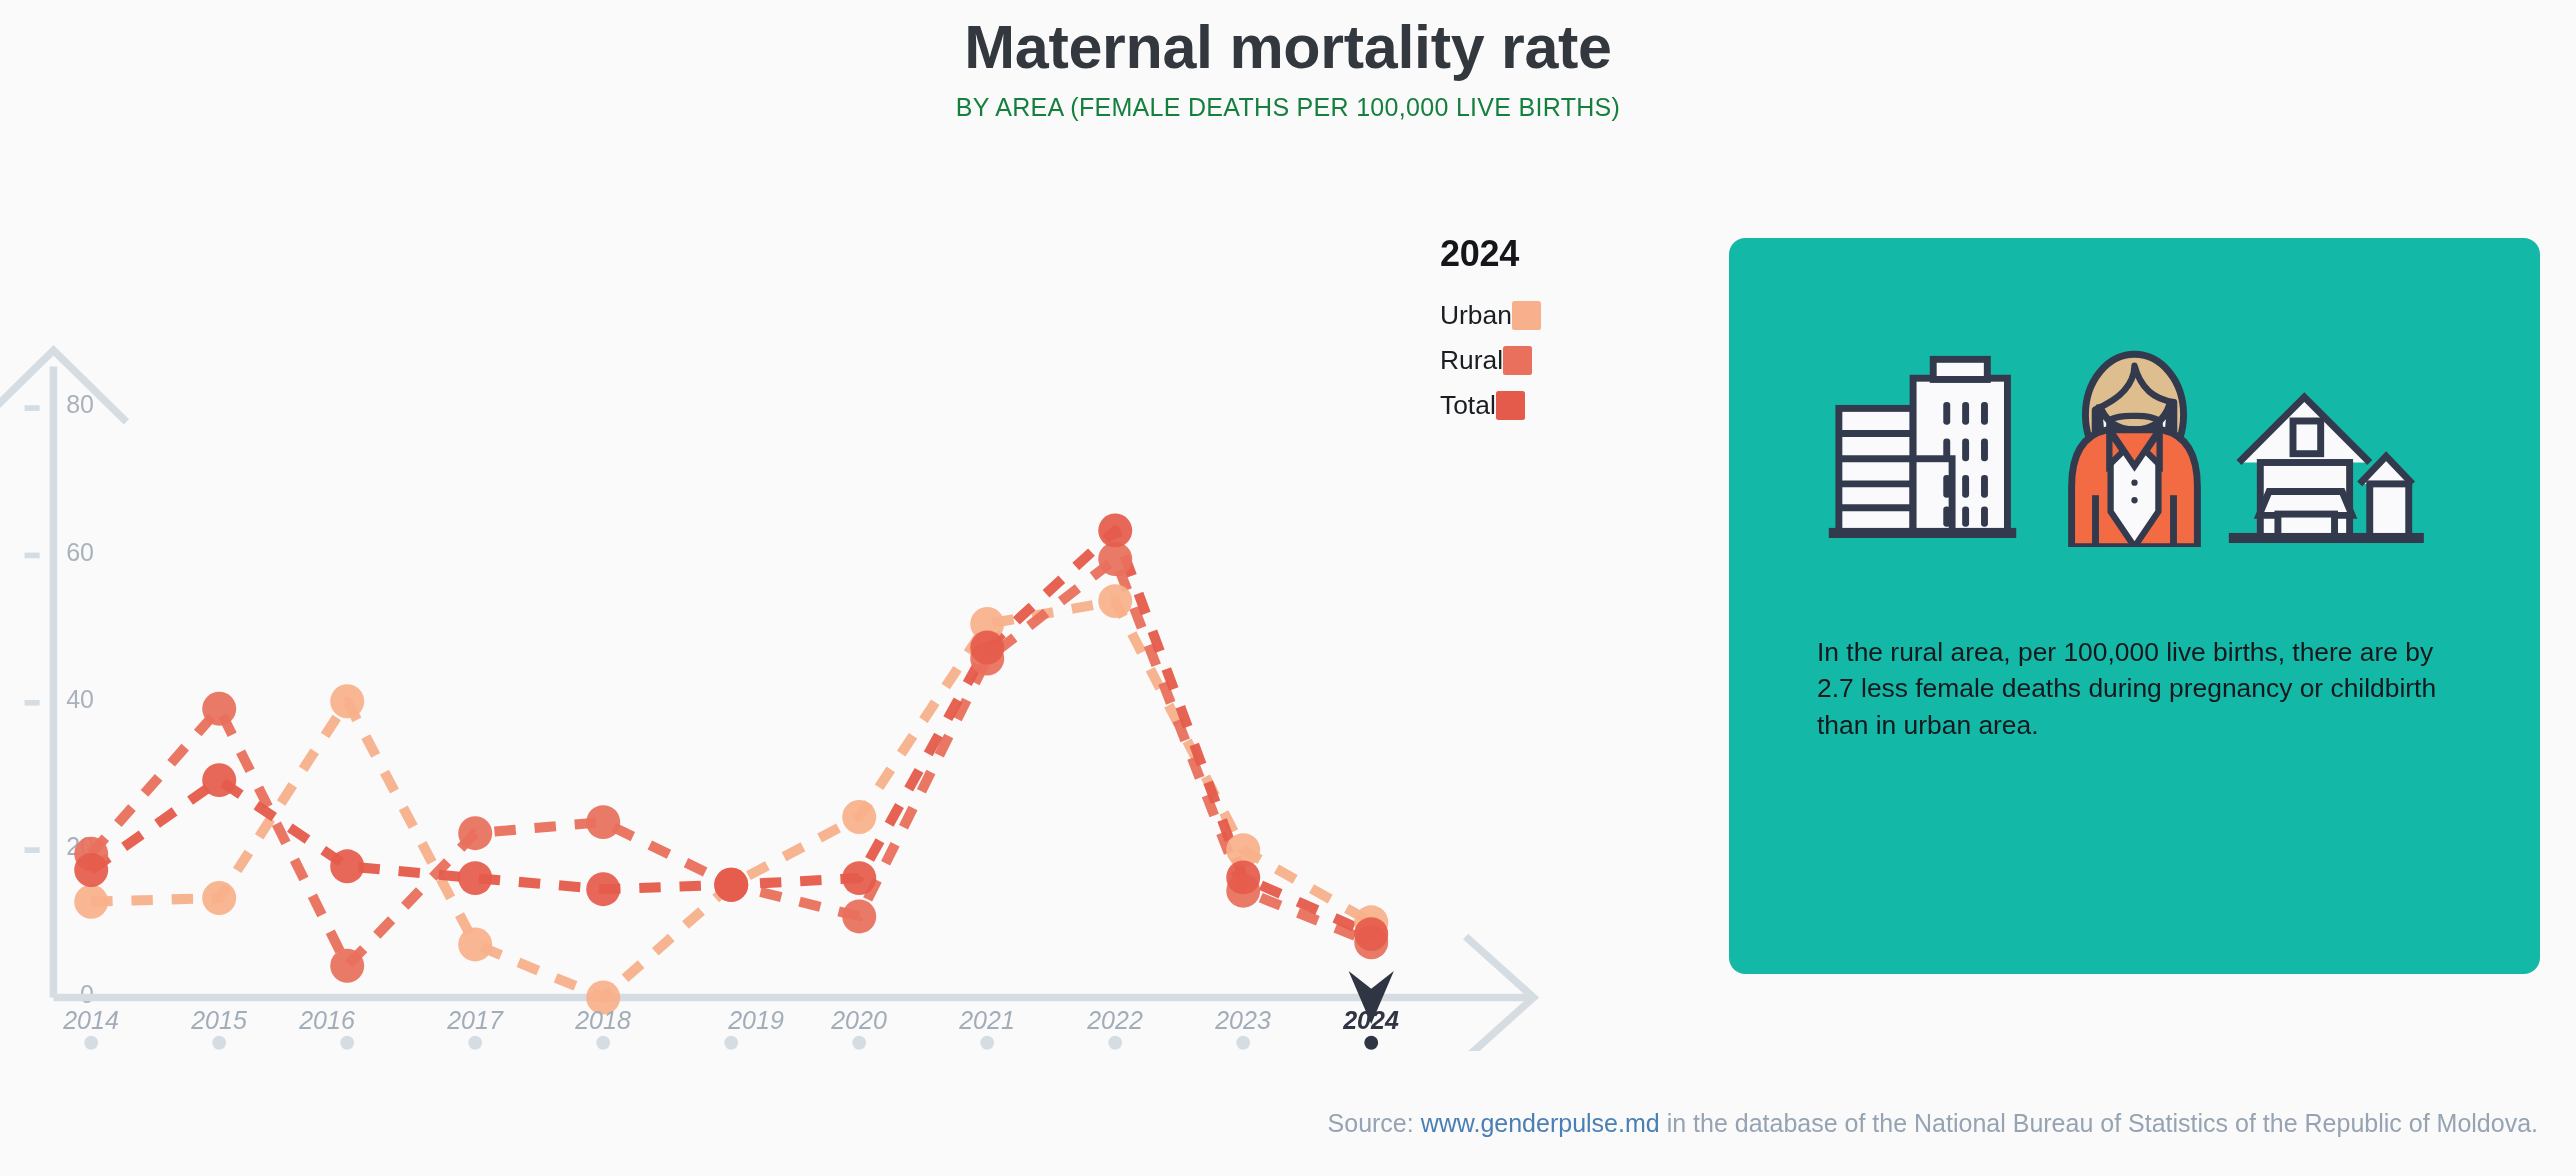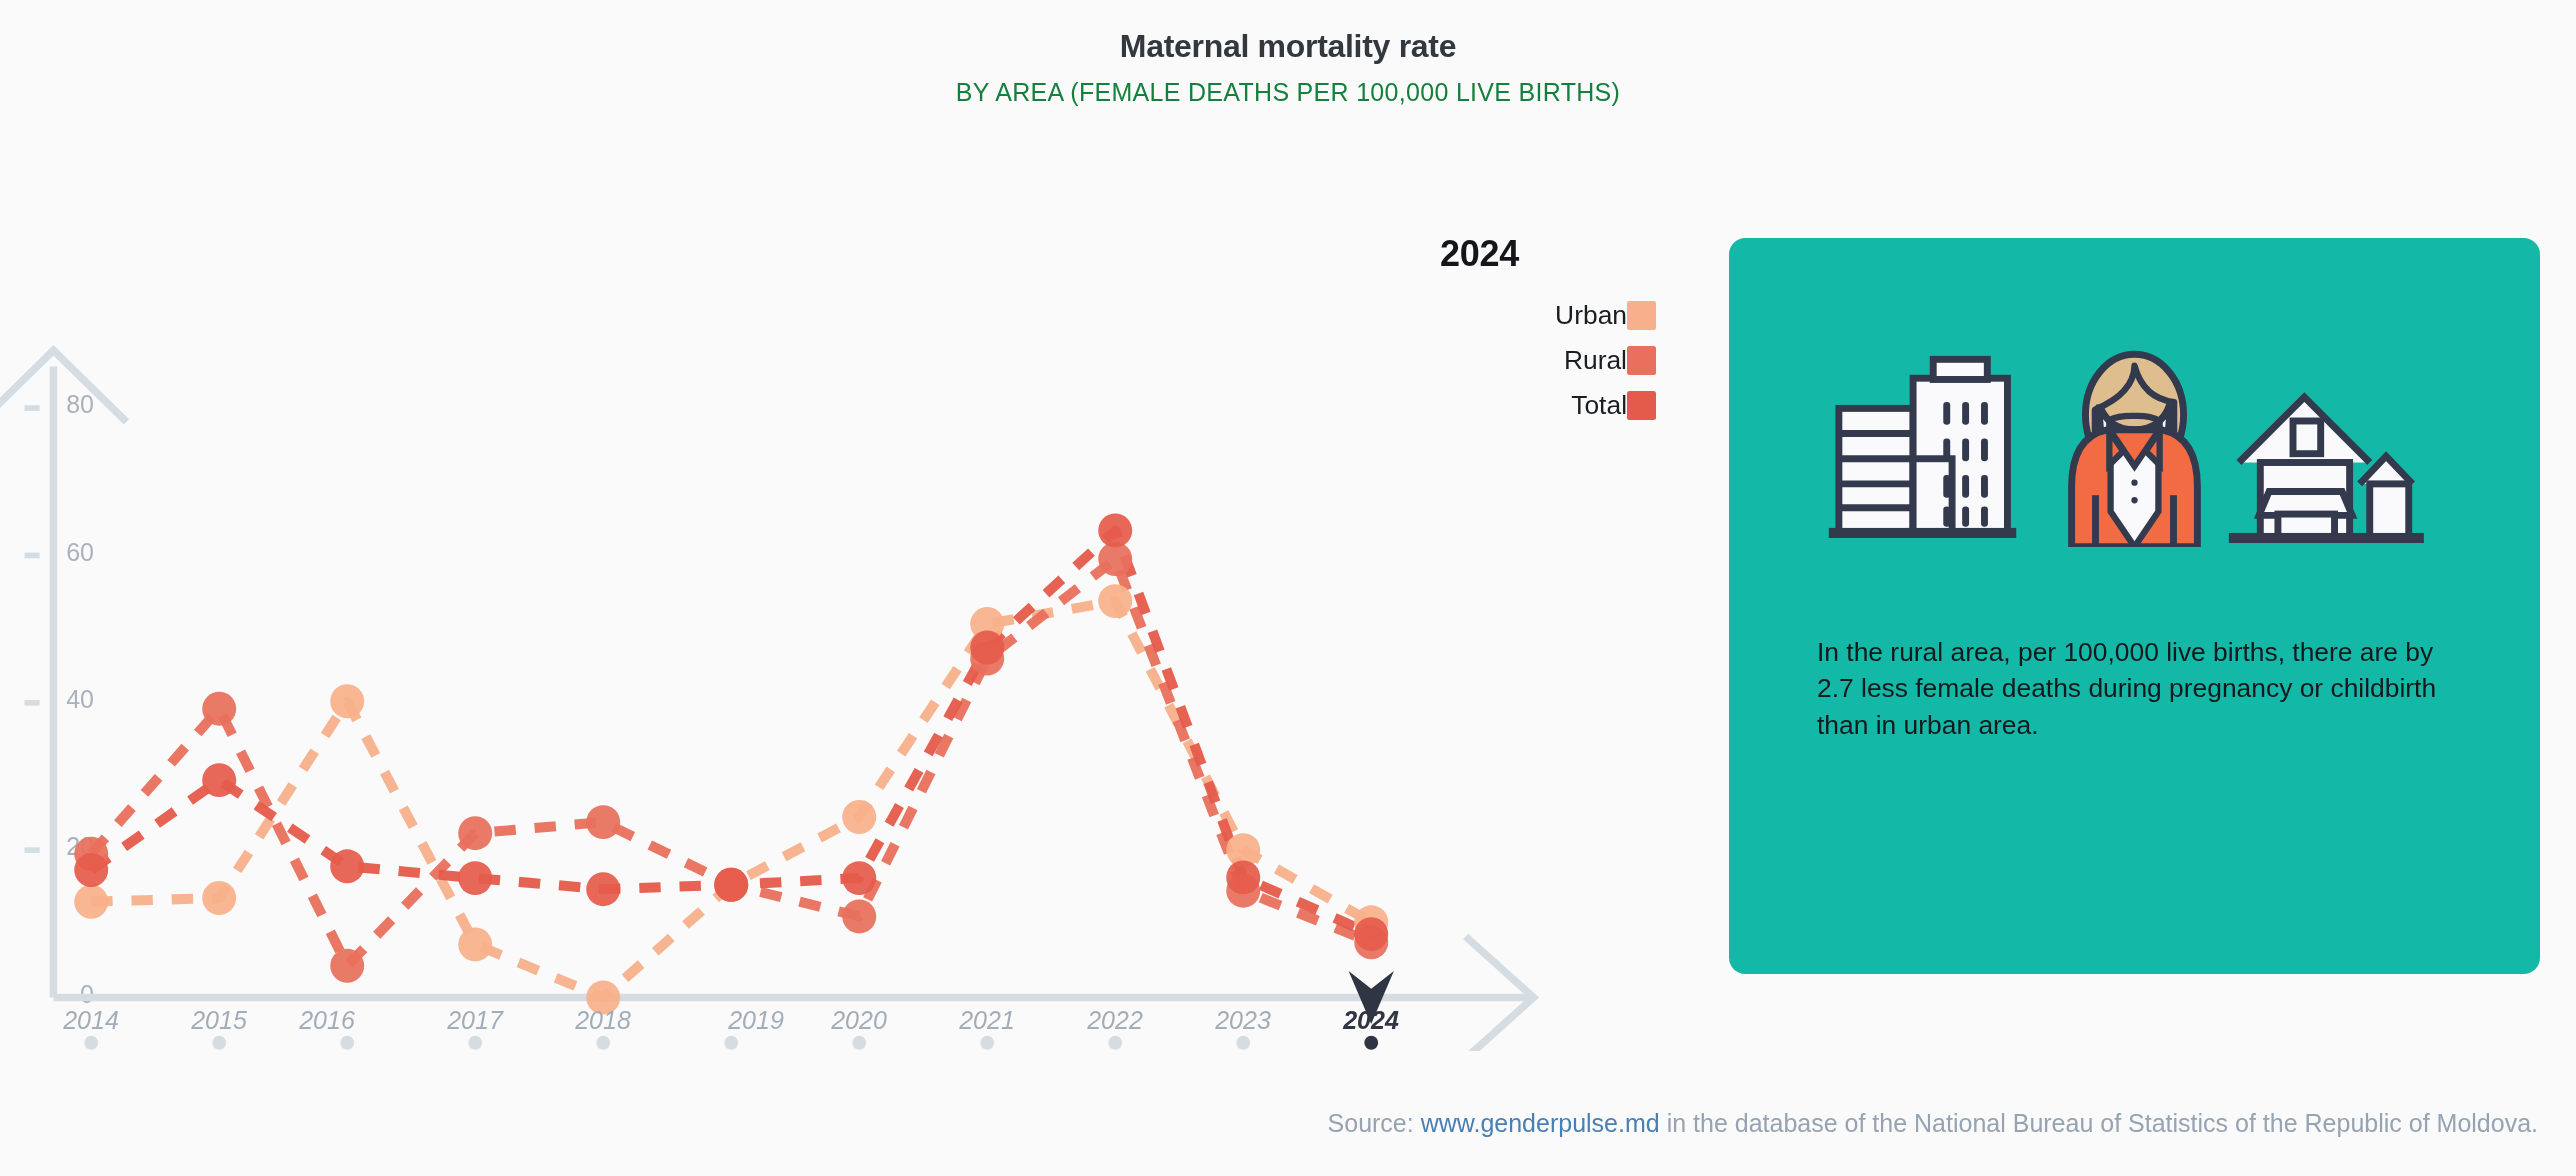--- a/index.html
+++ b/index.html
@@ -7,22 +7,22 @@
     width: 2576px; height: 1176px;
     background: #FAFAFA;
     font-family: "Liberation Sans", sans-serif;
     overflow: hidden;
   }
   #root { position: relative; width: 2576px; height: 1176px; }
 
   
   .header { position: absolute; top: 0; left: 0; width: 2576px; text-align: center; }
   .chart-title {
-    margin-top: 30px;
-    font-size: 32px;
+    margin-top: 15px;
+    font-size: 61px;
     font-weight: 700;
     color: #33383F;
     letter-spacing: -0.3px;
     line-height: 1.05;
   }
   .chart-subtitle {
     margin-top: 14px;
     font-size: 25px;
     font-weight: 400;
     color: #15803d;
@@ -60,22 +60,22 @@
   
   .legend { position: absolute; left: 1440px; top: 233px; width: 252px; }
   .legend-year {
     font-size: 36px;
     font-weight: 700;
     color: #14161A;
     margin-bottom: 25px;
     letter-spacing: -0.3px;
   }
   .legend-row {
-    display: flex; align-items: center; justify-content: flex-end;
-    width: 176px; margin-bottom: 14px; margin-left: 40px;
+    display: flex; align-items: center; justify-content: flex-start;
+    width: 176px; margin-bottom: 14px;
   }
   .legend-label { font-size: 26.4px; color: #1A1D22; }
   .legend-swatch { width: 29px; height: 29px; border-radius: 2.5px; }
 
   
   .info-panel {
     position: absolute;
     left: 1729px; top: 238px;
     width: 811px; height: 736px;
     background: #14b8a6;

